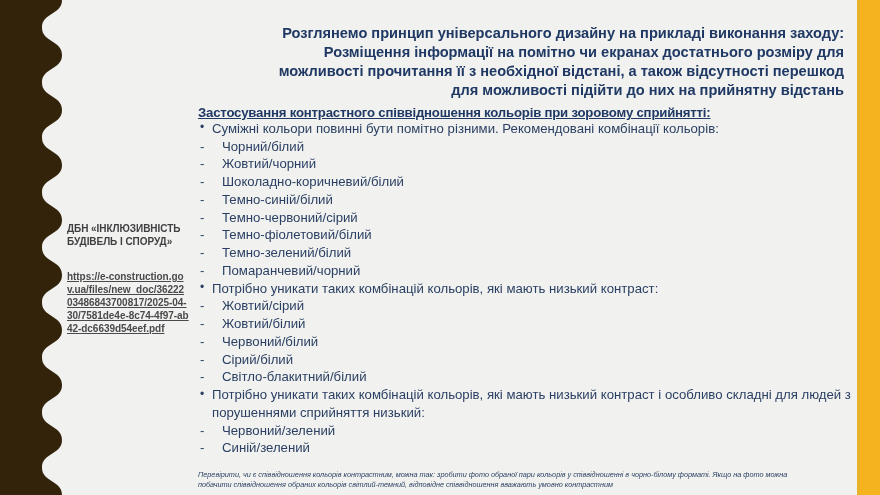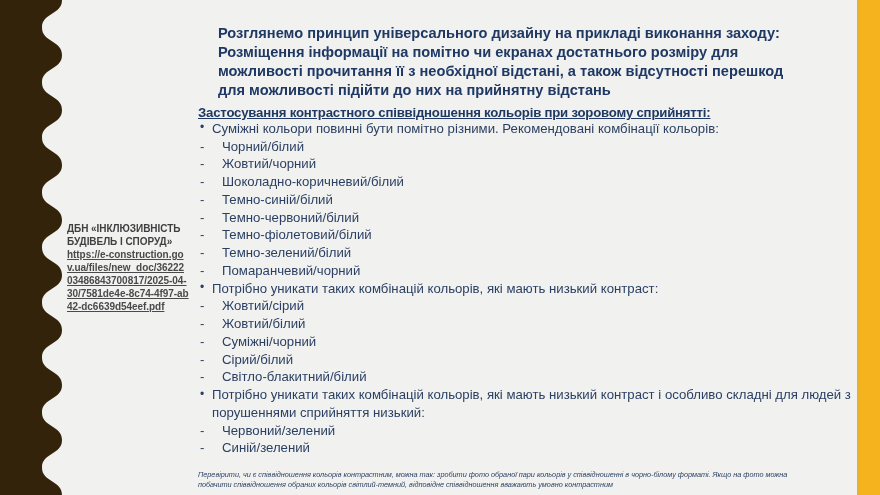--- a/index.html
+++ b/index.html
@@ -61,39 +61,40 @@
     font-weight: bold;
     color: #3f3f42;
     letter-spacing: -0.05px;
   }
   #sidebar-note .doc-title {
     color: #3f3f42;
   }
   #sidebar-note .doc-link {
     color: #4a4a4d;
     word-break: break-all;
+    margin-top: 22px;
   }
   #sidebar-note .doc-link .u {
     text-decoration: underline;
   }
 
   
   #content {
     position: absolute;
     left: 196px;
     top: 0;
     width: 684px;
     height: 495px;
     z-index: 1;
   }
 
   #heading {
     margin: 0;
     padding: 24px 36px 0 22px;
-    text-align: left;
+    text-align: right;
     color: #1f3864;
     font-weight: bold;
     font-size: 14.6px;
     line-height: 1.30;
   }
   #heading .ln { display: block; }
   #heading .ln1 { }
 
   #subhead {
     margin: 5px 0 0 0;
@@ -171,28 +172,28 @@
     </div>
 
     <div id="subhead">Застосування контрастного співвідношення кольорів при зоровому сприйнятті:</div>
 
     <ul class="items" id="list">
         <li class="bullet">Суміжні кольори повинні бути помітно різними. Рекомендовані комбінації кольорів:</li>
         <li class="dash">Чорний/білий</li>
         <li class="dash"> Жовтий/чорний</li>
         <li class="dash">Шоколадно-коричневий/білий</li>
         <li class="dash">Темно-синій/білий</li>
-        <li class="dash">Темно-червоний/білий</li>
+        <li class="dash">Темно-червоний/сірий</li>
         <li class="dash">Темно-фіолетовий/білий</li>
         <li class="dash">Темно-зелений/білий</li>
         <li class="dash">Помаранчевий/чорний</li>
         <li class="bullet">Потрібно уникати таких комбінацій кольорів, які мають низький контраст:</li>
         <li class="dash">Жовтий/сірий</li>
         <li class="dash"> Жовтий/білий</li>
-        <li class="dash">Суміжні/чорний</li>
+        <li class="dash">Червоний/білий</li>
         <li class="dash"> Сірий/білий</li>
         <li class="dash">Світло-блакитний/білий</li>
         <li class="bullet">Потрібно уникати таких комбінацій кольорів, які мають низький контраст і особливо складні для людей з</li>
         <li class="cont">порушеннями сприйняття низький:</li>
         <li class="dash">Червоний/зелений</li>
         <li class="dash"> Синій/зелений</li>
       </ul>
 
     <div id="footer-note">
       <span class="fl">Перевірити, чи є співвідношення кольорів контрастним, можна так: зробити фото обраної пари кольорів у співвідношенні в чорно-білому форматі. Якщо на фото можна</span>

